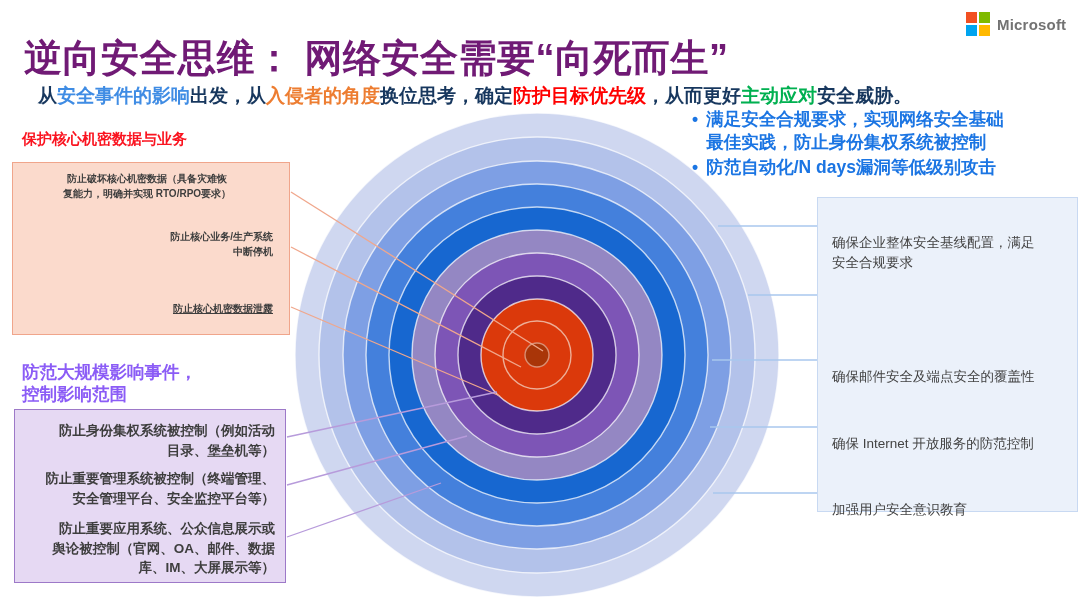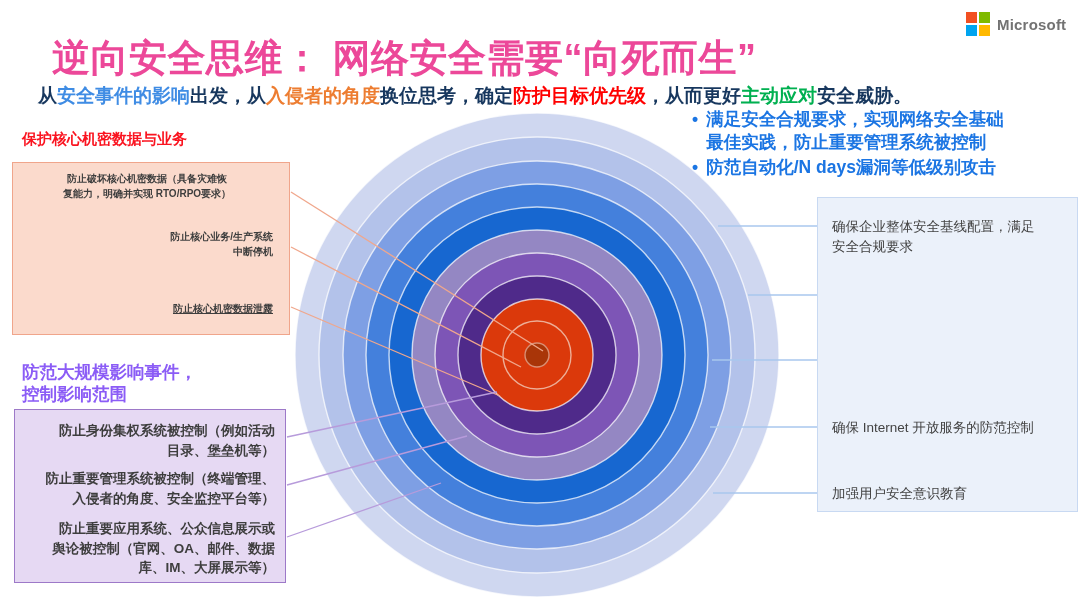--- a/index.html
+++ b/index.html
@@ -34,21 +34,21 @@
   .lb-i1{top:11px;}
   .lb-i2{top:59px;}
   .lb-i3{top:109px;}
 
   .bullets{left:692px;top:108px;width:392px;font-size:17.5px;font-weight:bold;line-height:1.3;}
   .bullet-row{display:flex;gap:8px;margin-bottom:2px;}
   .bullet-dot{flex:0 0 auto;}
 
   .right-box{left:817px;top:197px;width:261px;height:315px;box-sizing:border-box;
              background:#EBF1FA;border:1px solid #C8D9F2;z-index:1;}
-  .right-box .item{position:absolute;left:14px;right:8px;font-size:13.5px;line-height:1.45;color:#434343;}
+  .right-box .item{position:absolute;left:14px;right:8px;font-size:13.5px;line-height:1.45;color:#434343;margin-top:16px;}
   .rb-i1{top:19px;}
   .rb-i2{top:88px;}
   .rb-i3{top:153px;}
   .rb-i4{top:220px;}
   .rb-i5{top:286px;}
 </style>
 </head>
 <body>
 
 <div class="slide">
@@ -71,21 +71,21 @@
       <line x1="287" y1="437" x2="497" y2="392" stroke="#B79BDB" stroke-width="1.3"></line>
       <line x1="287" y1="485" x2="467" y2="436" stroke="#B79BDB" stroke-width="1.3"></line>
       <line x1="287" y1="537" x2="441" y2="483" stroke="#B79BDB" stroke-width="1.3"></line>
       <line x1="718" y1="226" x2="820" y2="226" stroke="#A9C7EE" stroke-width="1.3"></line>
       <line x1="748" y1="295" x2="820" y2="295" stroke="#A9C7EE" stroke-width="1.3"></line>
       <line x1="712" y1="360" x2="820" y2="360" stroke="#A9C7EE" stroke-width="1.3"></line>
       <line x1="710" y1="427" x2="820" y2="427" stroke="#A9C7EE" stroke-width="1.3"></line>
       <line x1="713" y1="493" x2="820" y2="493" stroke="#A9C7EE" stroke-width="1.3"></line>
     </svg>
 
-  <h1 class="txt title" style="color: #ec4899; margin-left: 28px;">逆向安全思维：  网络安全需要“向死而生”</h1>
+  <h1 class="txt title" style="color: #701a75;">逆向安全思维：  网络安全需要“向死而生”</h1>
 
   <p class="txt subtitle"><span style="color: rgb(23, 55, 94);">从</span><span style="color: rgb(63, 140, 228);">安全事件的影响</span><span style="color: rgb(23, 55, 94);">出发，从</span><span style="color: rgb(237, 125, 49);">入侵者的角度</span><span style="color: rgb(23, 55, 94);">换位思考，确定</span><span style="color: rgb(255, 0, 0);">防护目标优先级</span><span style="color: rgb(23, 55, 94);">，从而更好</span><span style="color: rgb(0, 176, 80);">主动应对</span><span style="color: rgb(23, 55, 94);">安全威胁。</span></p>
 
   <div class="txt ms-logo">
     <div class="ms-squares">
       <div style="background: rgb(242, 80, 34);"></div>
       <div style="background: rgb(127, 186, 0);"></div>
       <div style="background: rgb(0, 164, 239);"></div>
       <div style="background: rgb(255, 185, 0);"></div>
     </div>
@@ -102,38 +102,39 @@
     <div class="item pre lt-i3">防止核心机密数据泄露</div>
   </div>
 
   <div class="txt lb-header pre" style="color: #8b5cf6;">防范大规模影响事件，
 控制影响范围</div>
 
   <div class="txt lb-box">
     <div class="item pre lb-i1">防止身份集权系统被控制（例如活动
 目录、堡垒机等）</div>
     <div class="item pre lb-i2">防止重要管理系统被控制（终端管理、
-入侵者的角度、安全监控平台等）</div>
+安全管理平台、安全监控平台等）</div>
     <div class="item pre lb-i3">防止重要应用系统、公众信息展示或
 舆论被控制（官网、OA、邮件、数据
 库、IM、大屏展示等）</div>
   </div>
 
   <div class="txt bullets" style="color: rgb(27, 117, 227);">
     <div class="bullet-row">
       <span class="bullet-dot">•</span>
       <span class="pre">满足安全合规要求，实现网络安全基础
-最佳实践，防止重要管理系统被控制</span>
+最佳实践，防止身份集权系统被控制</span>
     </div>
     <div class="bullet-row">
       <span class="bullet-dot">•</span>
       <span class="pre">防范自动化/N days漏洞等低级别攻击</span>
     </div>
   </div>
 
   <div class="txt right-box">
     <div class="item pre rb-i1">确保企业整体安全基线配置，满足
 安全合规要求</div>
+    <div class="item pre rb-i3">确保邮件安全及端点安全的覆盖性</div>
     <div class="item pre rb-i4">确保 Internet 开放服务的防范控制</div>
     <div class="item pre rb-i5">加强用户安全意识教育</div>
   </div>
 
 </div>
 
 </body></html>

